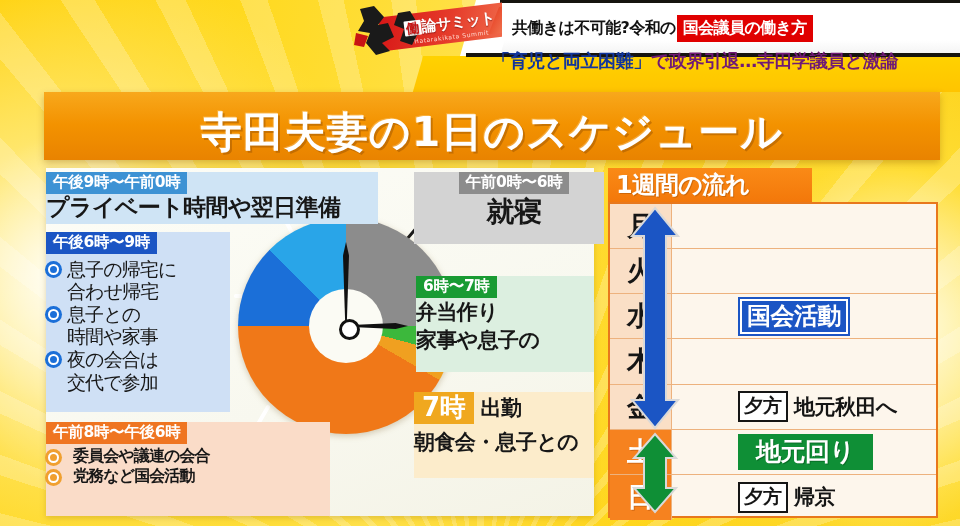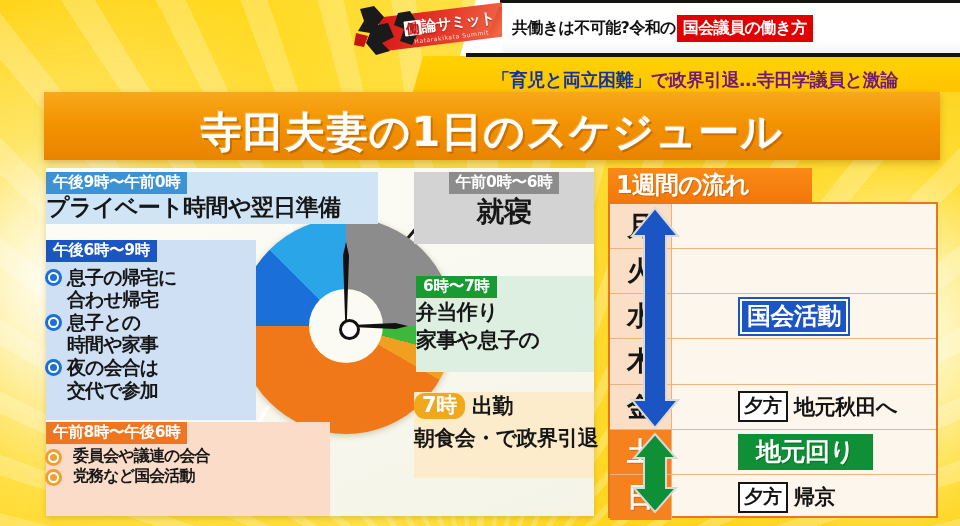--- a/index.html
+++ b/index.html
@@ -39,22 +39,22 @@
     background:linear-gradient(180deg,#ffd200,#ffc400);transform:skewX(-16deg);}
   .hdr-blackline{position:absolute;left:466px;top:53px;width:494px;height:4px;background:#16140f;}
   .hdr-topline{position:absolute;left:500px;top:0;width:460px;height:3px;background:#16140f;}
 
   .hl-title{position:absolute;left:512px;top:5px;width:440px;height:46px;
     display:flex;align-items:center;gap:0px;}
   .hl-title span{font-size:16px;font-weight:700;color:#121212;letter-spacing:-.6px;
     white-space:nowrap;line-height:1;}
   .hl-red{background:#e00000;color:#fff !important;padding:3px 4px 4px;margin:0 3px;
     box-shadow:0 0 0 2px #e00000;}
-  .hl-sub{position:absolute;left:492px;top:68px;width:462px;height:29px;
-    display:flex;align-items:flex-start;}
+  .hl-sub{position:absolute;left:492px;top:44px;width:462px;height:29px;
+    display:flex;align-items:flex-end;}
   .hl-sub span{font-size:18px;font-weight:700;color:#701a75;white-space:nowrap;letter-spacing:-.4px;}
   .hl-sub .blue{color:#12359b;}
 
   
   .logo{position:absolute;left:352px;top:2px;width:150px;height:58px;overflow:hidden;}
   .logo-sweep{position:absolute;left:26px;top:8px;width:128px;height:34px;
     background:linear-gradient(100deg,#d81717 0%,#e53b2a 55%,#f06a4a 100%);
     transform:rotate(-7deg) skewX(-10deg);border-radius:2px;}
   .logo-sweep:after{content:"";position:absolute;right:-14px;top:4px;width:26px;height:26px;
     background:linear-gradient(100deg,#e84a2c,#f58a63);transform:skewX(-20deg);}
@@ -85,52 +85,52 @@
     padding:2px 7px 3px;white-space:nowrap;letter-spacing:-.3px;line-height:1.12;}
   .lbl .body{font-size:21px;font-weight:700;color:#171717;letter-spacing:-.6px;
     line-height:1.12;white-space:nowrap;}
 
   
   .box-night{left:46px;top:172px;width:332px;height:52px;background:#cfe4f5;}
   .box-night .tag{background:#3d92d4;}
   .box-night .body{margin-top:1px;font-size:23px;}
 
   
-  .box-eve{left:46px;top:240px;width:210px;height:180px;background:#cfe0f5;}
+  .box-eve{left:46px;top:232px;width:184px;height:180px;background:#cfe0f5;}
   .box-eve .tag{background:#1b55c4;}
   .box-eve ul{list-style:none;margin:4px 0 0;padding:0 0 0 2px;}
-  .box-eve li{font-size:19px;font-weight:700;color:#171717;letter-spacing:-.9px;
+  .box-eve li{font-size:19px;font-weight:400;color:#171717;letter-spacing:-.9px;
     line-height:1.16;margin-top:1px;white-space:nowrap;}
   .box-eve li .bt{position:relative;padding-left:19px;display:block;}
   .box-eve li .bt:before{content:"";position:absolute;left:0;top:6px;width:11px;height:11px;
     border-radius:50%;background:#1b6fd8;box-shadow:0 0 0 2px #fff inset,0 0 0 3px #1b6fd8;}
   .box-eve li .cont{display:block;padding-left:19px;}
 
   
   .box-day{left:46px;top:422px;width:284px;height:94px;background:#fadcc8;}
   .box-day .tag{background:#ef7521;}
   .box-day ul{list-style:none;margin:2px 0 0;padding:0 0 0 2px;}
   .box-day li{position:relative;padding-left:25px;font-size:16px;font-weight:700;color:#171717;
     letter-spacing:-.9px;line-height:1.2;white-space:nowrap;}
   .box-day li:before{content:"";position:absolute;left:0;top:6px;width:11px;height:11px;
     border-radius:50%;background:#f0a030;box-shadow:0 0 0 2px #fff inset,0 0 0 3px #f0a030;}
 
   
-  .box-sleep{left:414px;top:172px;width:180px;height:72px;background:#d3d3d3;text-align:center;}
+  .box-sleep{left:414px;top:172px;width:180px;height:72px;background:#d3d3d3;text-align:center;padding-left:10px;}
   .box-sleep .tag{background:#8c8c8c;}
   .box-sleep .body{margin-top:2px;font-size:28px;}
 
   
   .box-morn{left:416px;top:276px;width:178px;height:96px;background:#dcefe0;}
   .box-morn .tag{background:#199b33;}
   .box-morn .body{margin-top:2px;font-size:21px;line-height:1.2;}
 
   
   .box-work{left:414px;top:392px;width:180px;height:86px;background:#fceccb;}
-  .box-work .tag{background:#f0a81f;font-size:21px;padding:1px 8px 2px;border-radius:11px;}
+  .box-work .tag{background:#f0a81f;font-size:26px;padding:1px 8px 2px;}
   .box-work .row1{display:flex;align-items:center;gap:7px;}
   .box-work .row1 .after{font-size:21px;font-weight:700;color:#171717;letter-spacing:-.5px;}
   .box-work .body{margin-top:7px;font-size:21px;}
 
   
   .pie-wrap{position:absolute;left:238px;top:218px;width:216px;height:216px;}
   .pie{position:absolute;inset:0;border-radius:50%;
     filter:drop-shadow(0 2px 3px rgba(110,80,20,.28));}
   .pie-hub{position:absolute;left:50%;top:50%;width:74px;height:74px;margin:-37px 0 0 -37px;
     border-radius:50%;background:#fbfbf4;}
@@ -271,21 +271,21 @@
     <div><span class="tag">6時〜7時</span></div>
     <div class="body">弁当作り</div>
     <div class="body">家事や息子の</div>
   </div>
 
   <div class="lbl box-work">
     <div class="row1">
       <span class="tag">7時</span>
       <span class="after">出勤</span>
     </div>
-    <div class="body">朝食会・で政界引退</div>
+    <div class="body">朝食会・息子との</div>
   </div>
 
   <div class="week">
     <div class="week-hd">
       <span>1週間の流れ</span>
     </div>
 
     <div class="week-tbl">
       <div class="wrow">
         <div class="wday">月</div>

